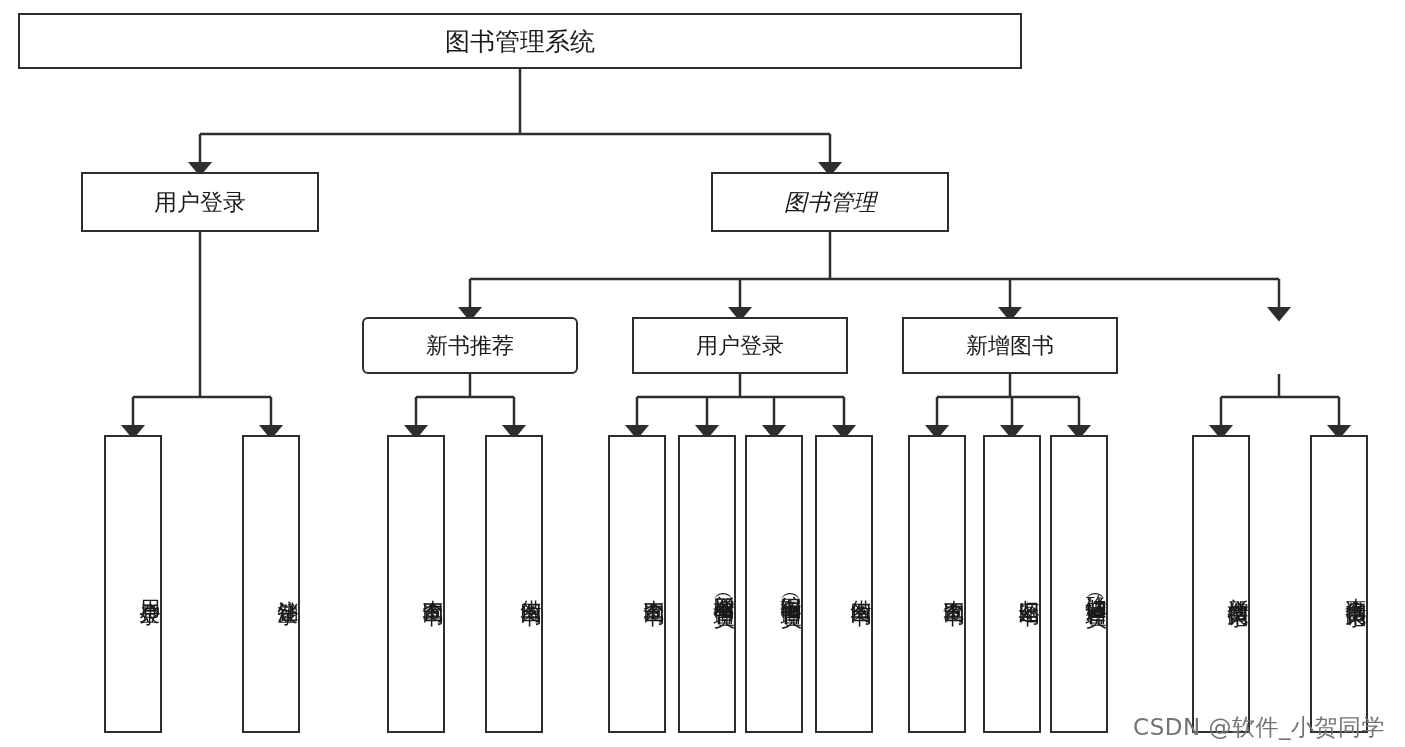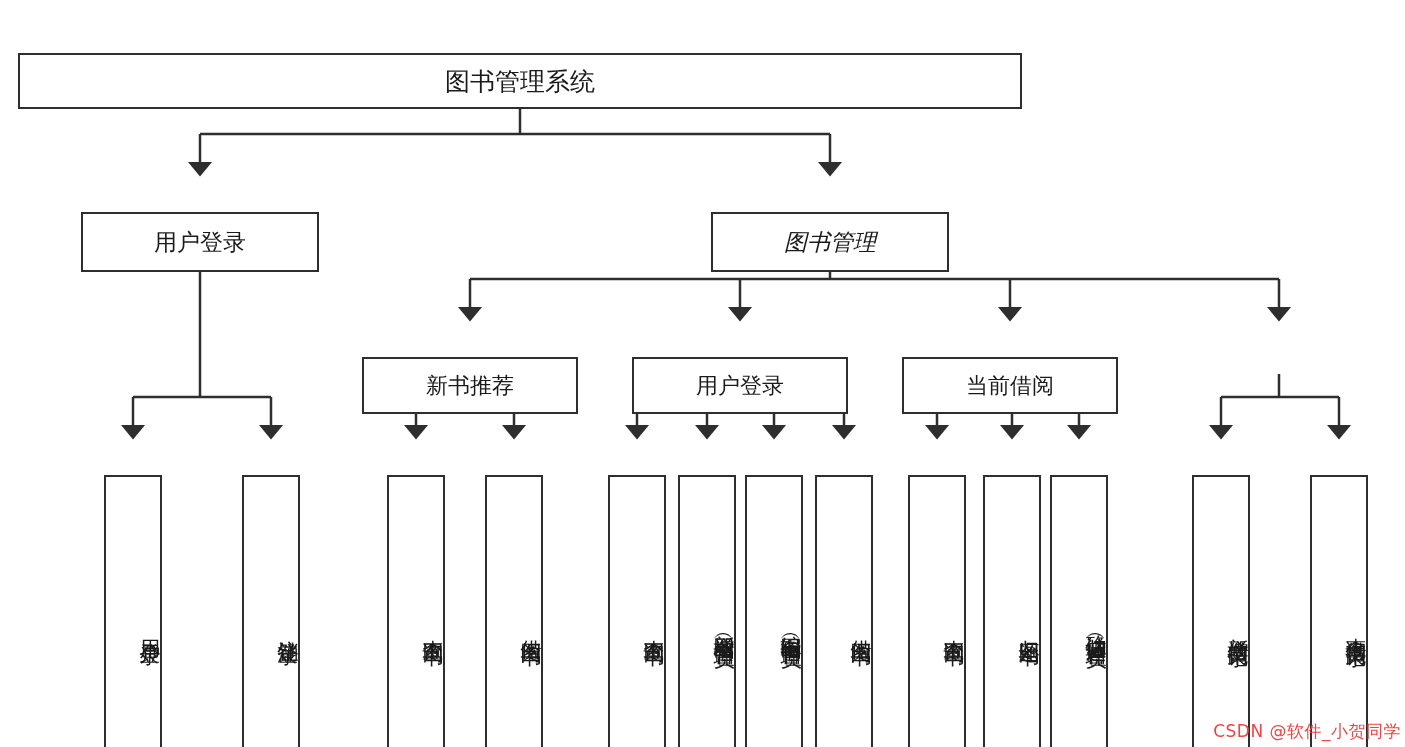--- a/index.html
+++ b/index.html
@@ -19,21 +19,20 @@
   }
   .node {
     position: absolute;
     box-sizing: border-box;
     border: 2px solid #2e2e2e;
     background: #ffffff;
     display: flex;
     align-items: center;
     justify-content: center;
     color: #1a1a1a;
-    margin-top: 40px;
   }
   .node.root {
     font-size: 25px;
   }
   .node.lvl1 {
     font-size: 23px;
   }
   .node.lvl2 {
     font-size: 22px;
   }
@@ -53,24 +52,24 @@
   #edges {
     position: absolute;
     left: 0;
     top: 0;
     width: 1405px;
     height: 747px;
     pointer-events: none;
   }
   #watermark {
     position: absolute;
-    right: 4px;
+    right: 20px;
     bottom: 4px;
-    font-size: 17px;
-    color: #ef4444;
+    font-size: 23px;
+    color: #737373;
     letter-spacing: 0.5px;
     white-space: nowrap;
   }
 </style>
 </head>
 <body>
 
 <div id="canvas">
 
   <svg id="edges" viewBox="0 0 1405 747">
@@ -121,30 +120,30 @@
   </div>
 
   <div class="node lvl1" style="left: 81px; top: 172px; width: 238px; height: 60px;">
     <span class="label">用户登录</span>
   </div>
 
   <div class="node lvl1" style="left: 711px; top: 172px; width: 238px; height: 60px; font-style: italic;">
     <span class="label">图书管理</span>
   </div>
 
-  <div class="node lvl2" style="left: 362px; top: 317px; width: 216px; height: 57px;">
+  <div class="node lvl2" style="left: 362px; top: 317px; width: 216px; height: 57px; border-radius: 6px;">
     <span class="label">新书推荐</span>
   </div>
 
   <div class="node lvl2" style="left: 632px; top: 317px; width: 216px; height: 57px;">
     <span class="label">用户登录</span>
   </div>
 
   <div class="node lvl2" style="left: 902px; top: 317px; width: 216px; height: 57px;">
-    <span class="label">当前借阅</span>
+    <span class="label">新增图书</span>
   </div>
 
 
   <div class="node leaf" style="left: 104px; top: 435px; width: 58px; height: 298px;">
     <span class="label">用户登录</span>
   </div>
 
   <div class="node leaf" style="left: 242px; top: 435px; width: 58px; height: 298px;">
     <span class="label">注销登录</span>
   </div>

